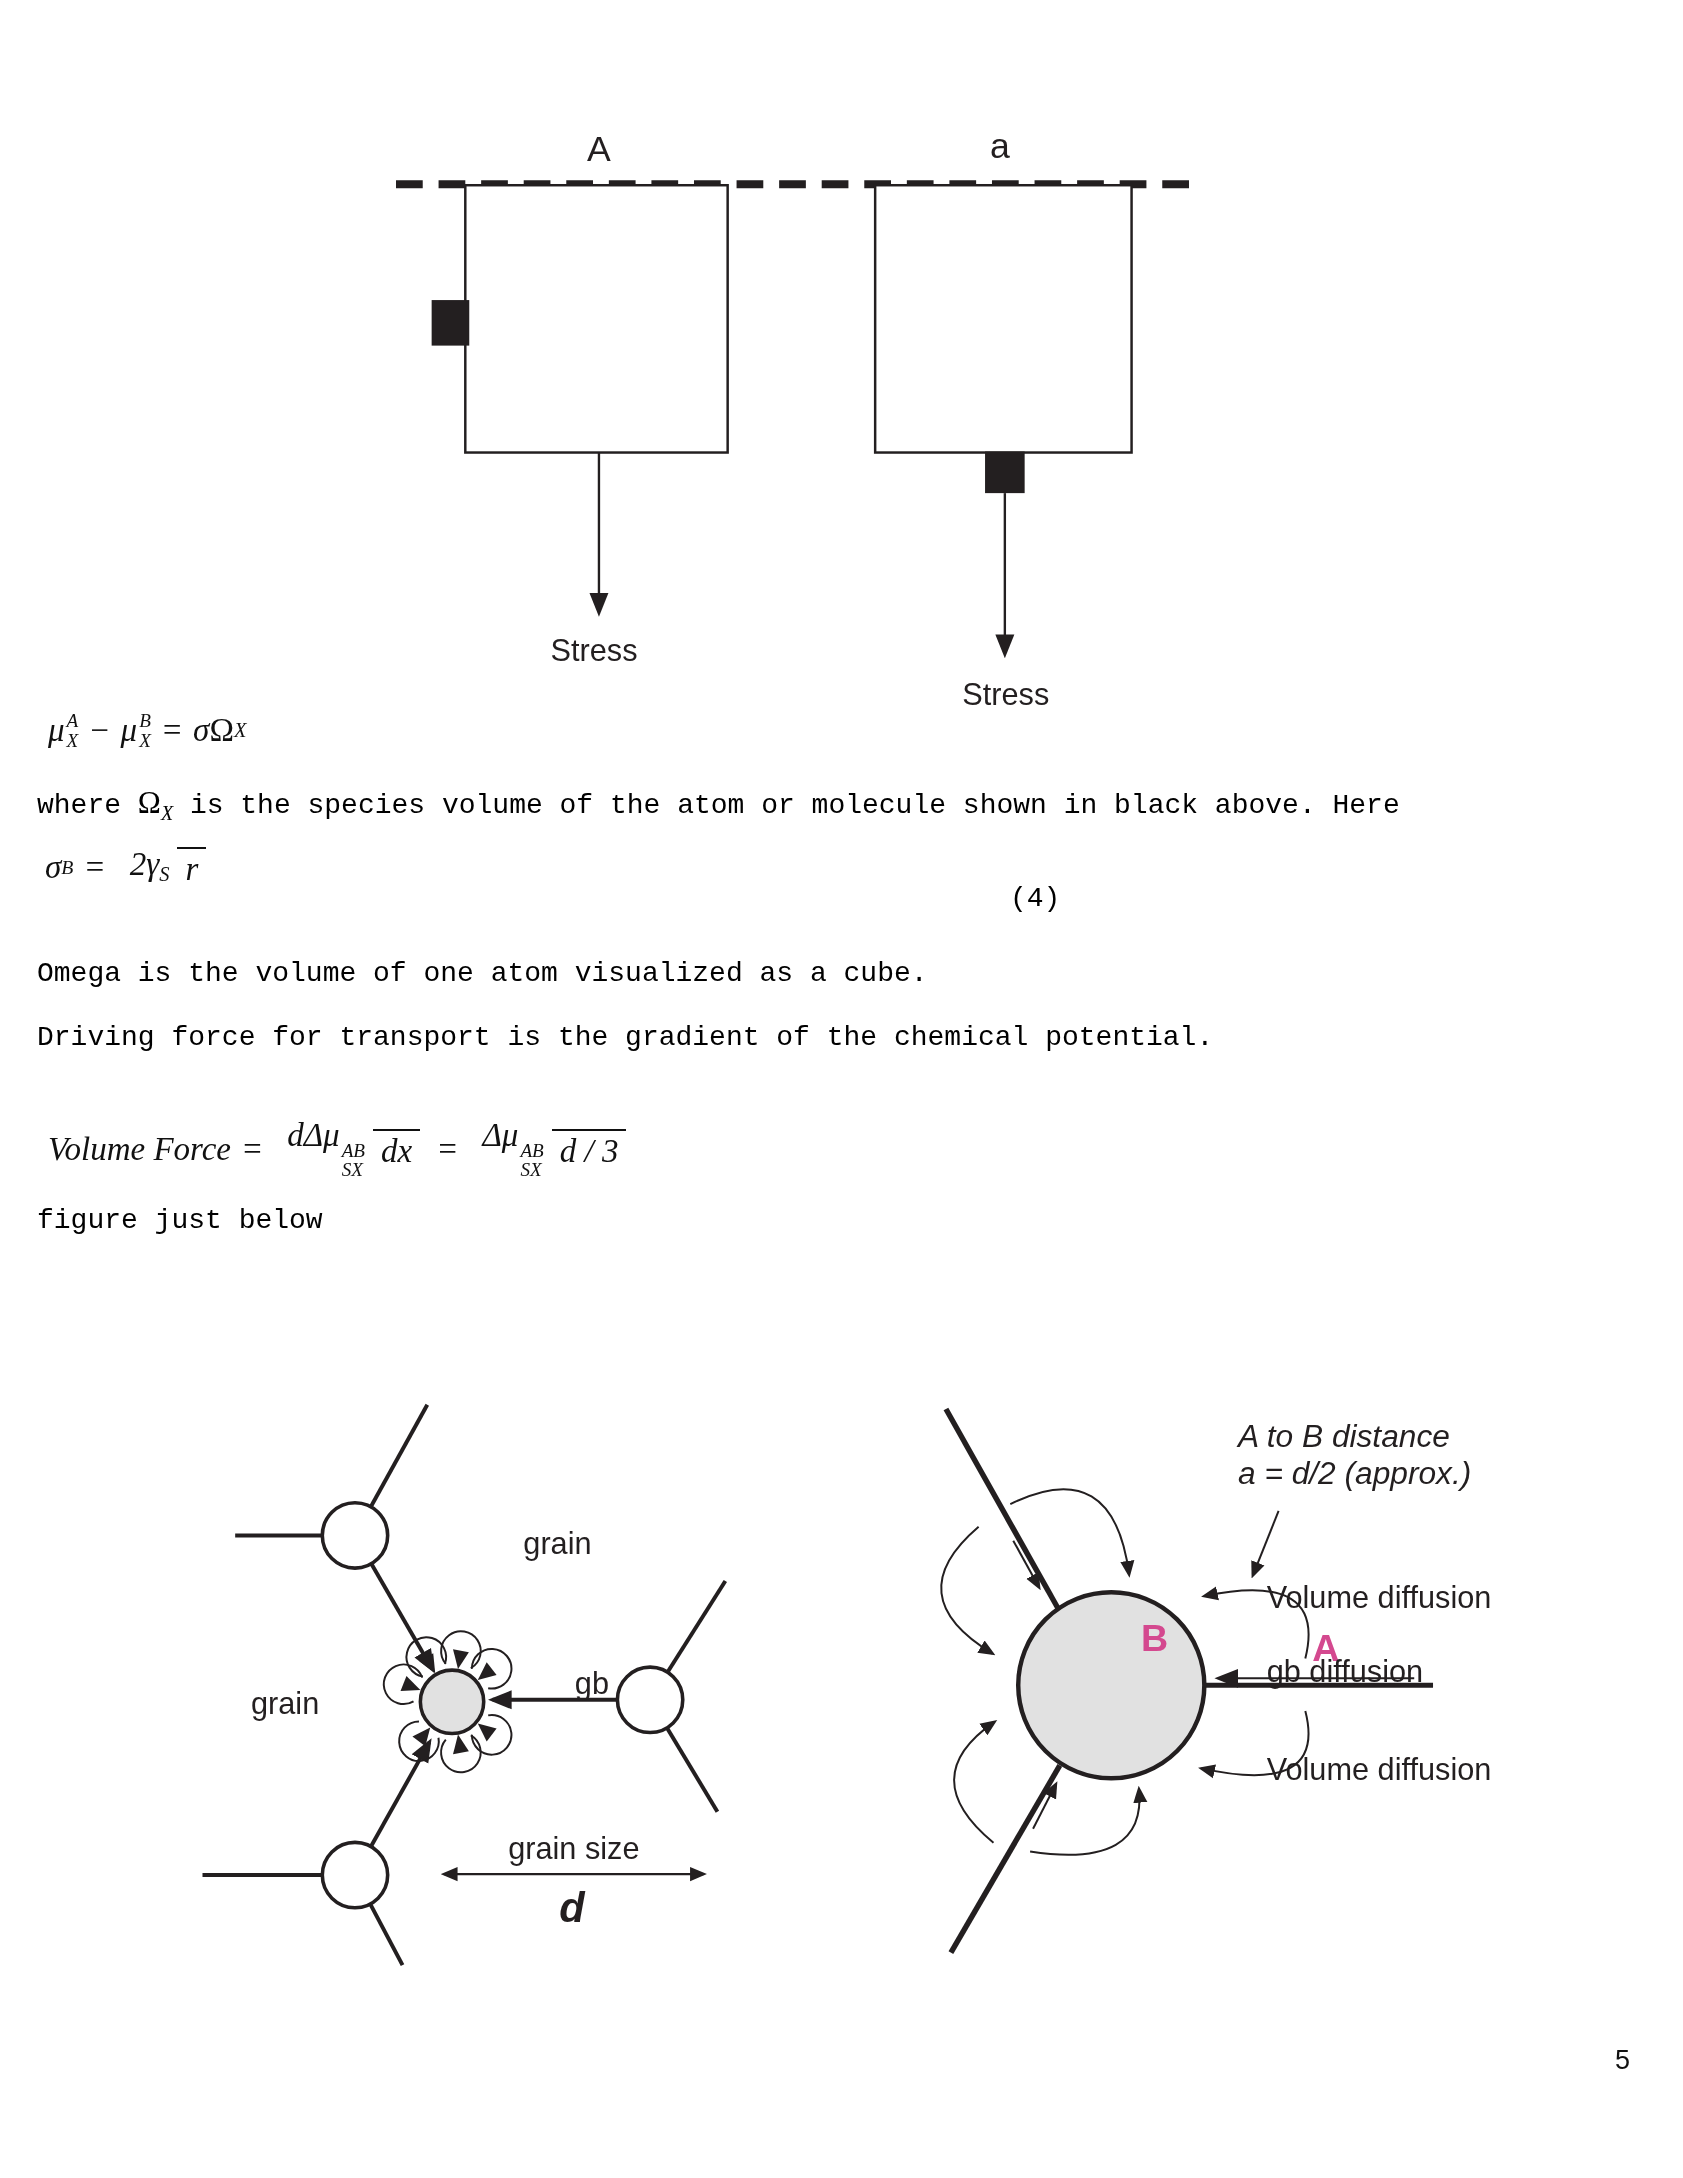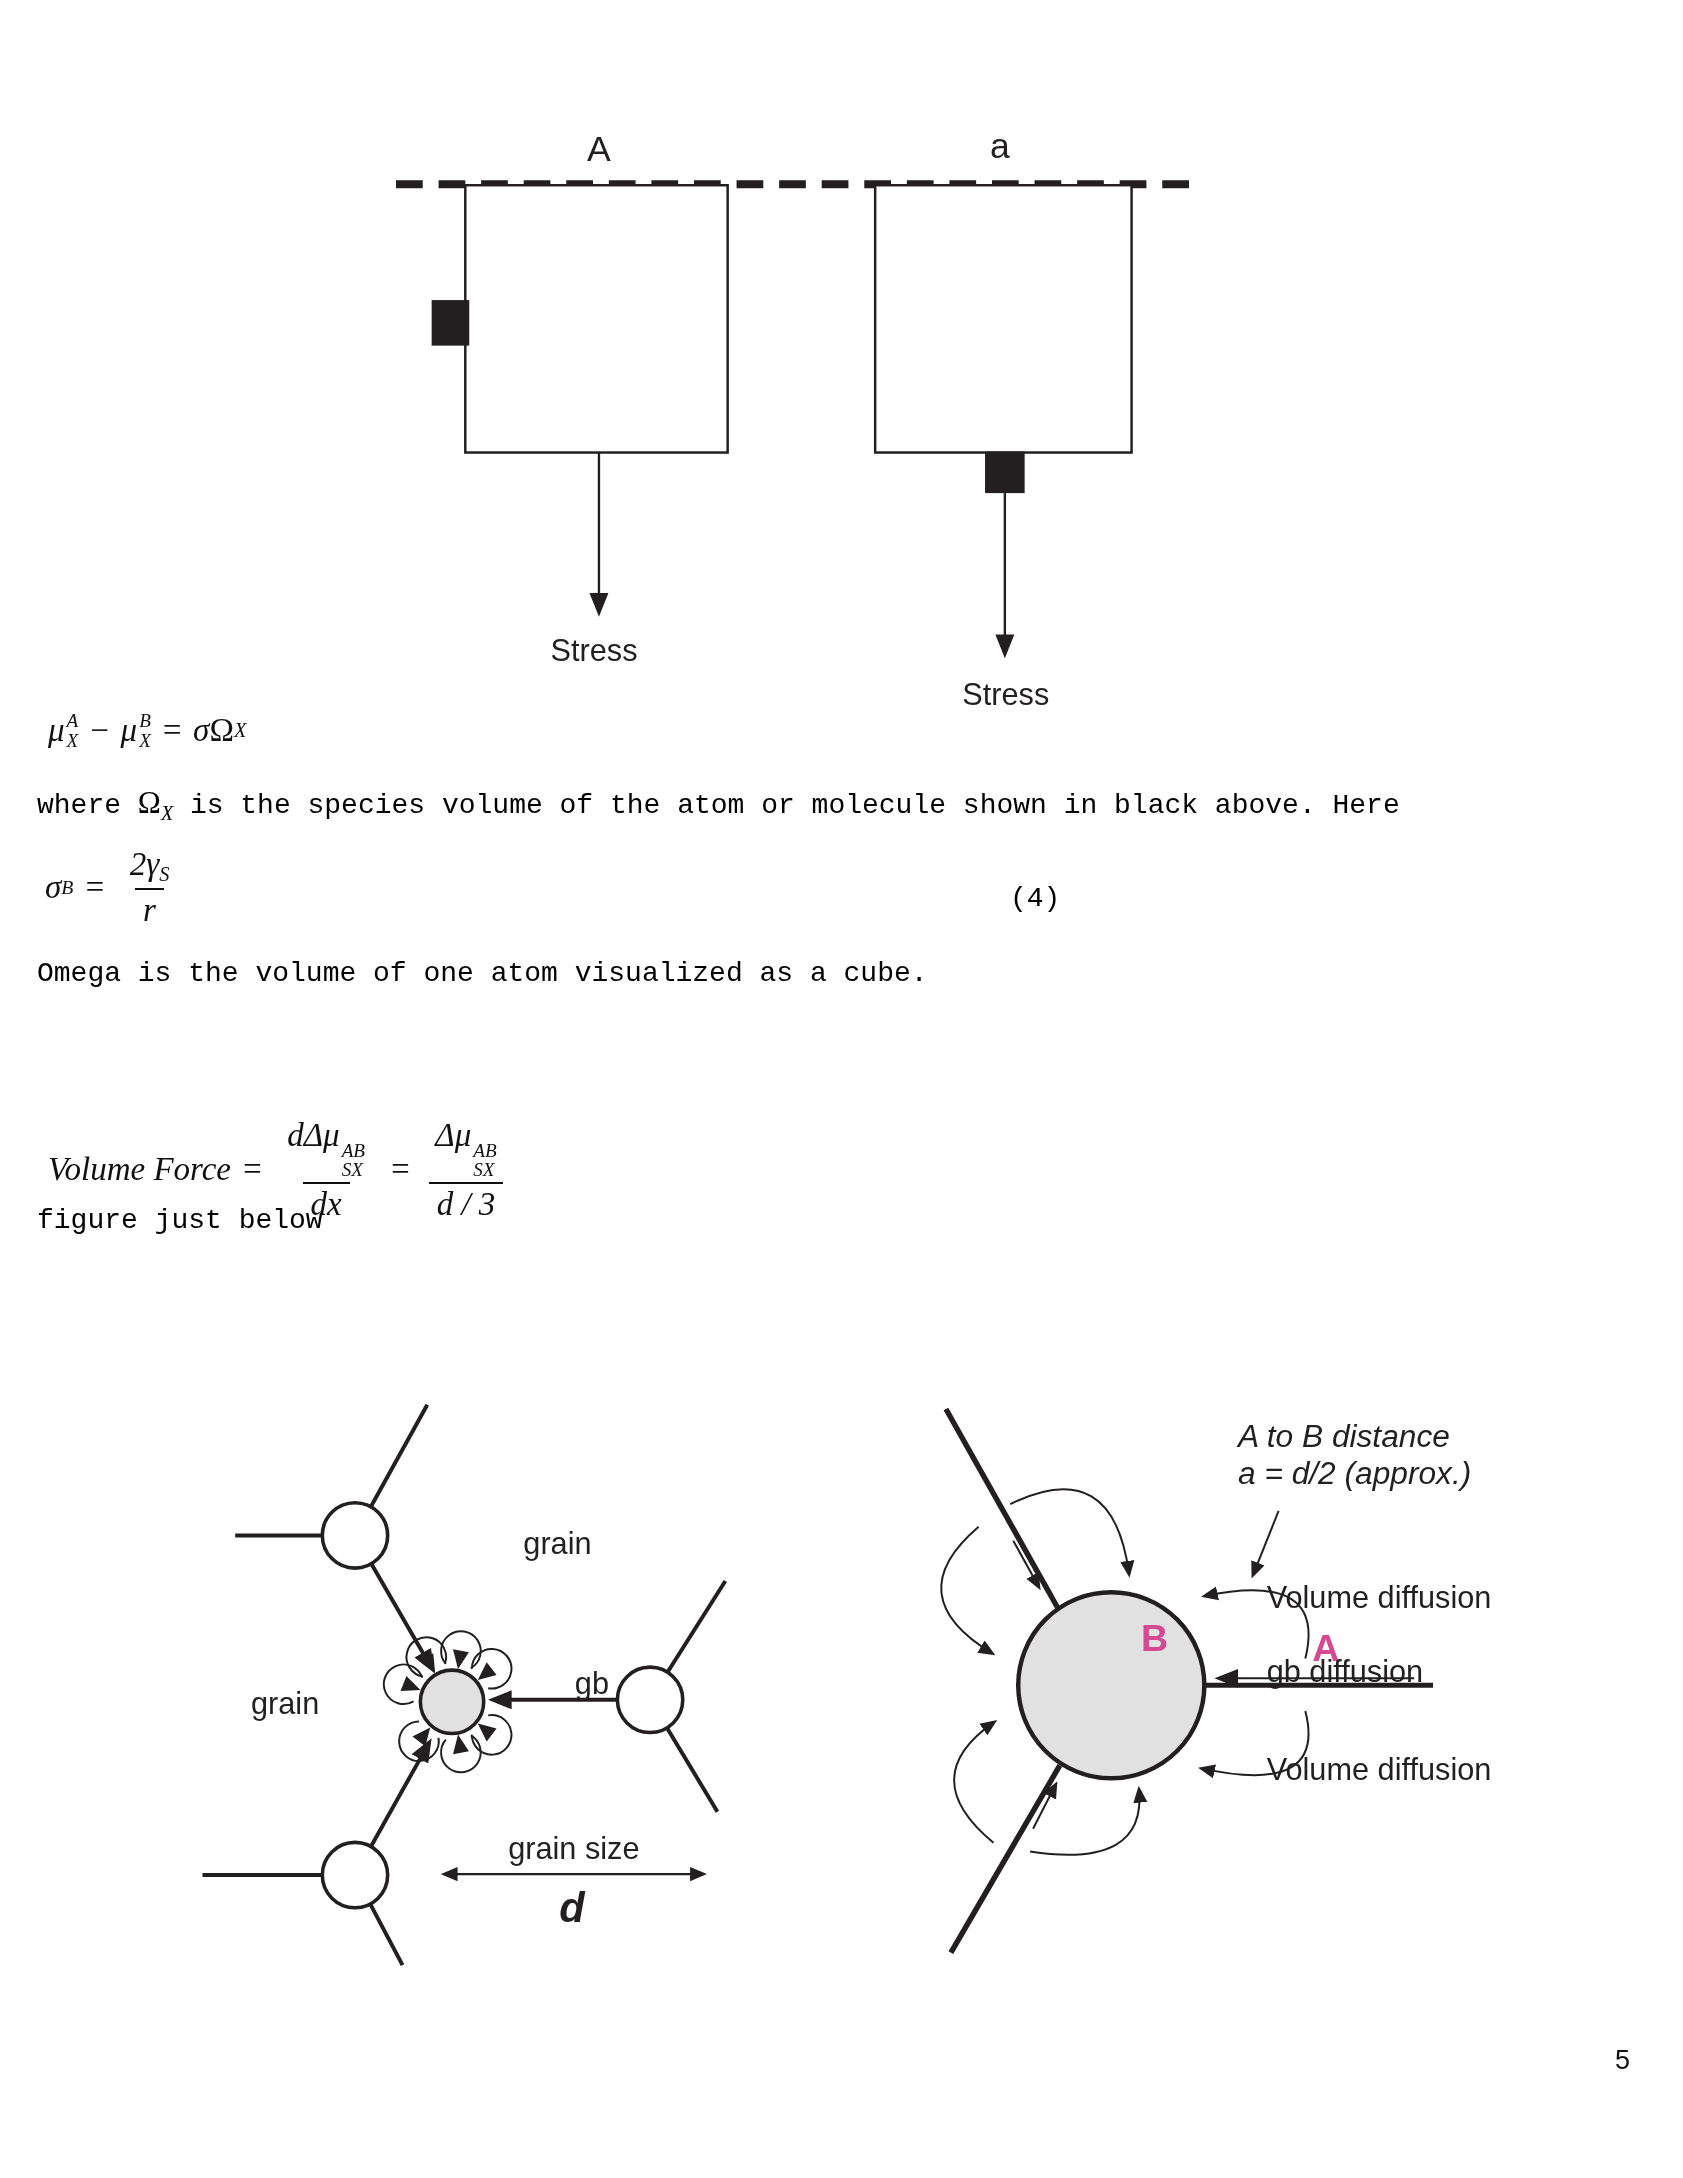--- a/index.html
+++ b/index.html
@@ -4,21 +4,21 @@
 <style>
   html,body{margin:0;padding:0;background:#fff;}
   .page{position:relative;width:1683px;height:2178px;background:#ffffff;overflow:hidden;}
   .abs{position:absolute;}
   .mono{font-family:"Liberation Mono","DejaVu Sans Mono",monospace;font-size:28px;line-height:36px;color:#000000;white-space:pre;}
   .omega-inline{font-family:"Liberation Serif","DejaVu Serif",serif;font-style:normal;font-size:31px;}
   .omega-inline sub{font-size:20px;font-style:italic;}
   .d-inline{font-family:"Liberation Serif","DejaVu Serif",serif;font-style:italic;font-size:30px;}
   .eqline{display:flex;align-items:center;font-family:"Liberation Serif","DejaVu Serif",serif;font-style:italic;font-size:33px;color:#111;}
   .eqgap{margin:0 10px;}
-  .frac{display:inline-flex;flex-direction:column;align-items:center;margin:0 6px;}
+  .frac{display:inline-flex;flex-direction:row;align-items:center;margin:0 6px;}
   .frac .num{display:block;padding:0 8px 2px;}
   .frac .den{display:block;border-top:2.2px solid #111;padding:2px 8px 0;}
   .ss{display:inline-flex;flex-direction:column;align-items:flex-start;font-size:0.58em;line-height:1.02;vertical-align:-0.55em;margin-left:2px;font-style:italic;}
   sup.sp{font-size:0.6em;vertical-align:0.55em;font-style:italic;}
   sub.sb{font-size:0.62em;vertical-align:-0.3em;font-style:italic;}
   .up{font-style:normal;}
   .svgtxt{font-family:"Liberation Sans","DejaVu Sans",sans-serif;fill:#231f20;}
   .it{font-style:italic;}
   .pink{fill:#d4498f;font-weight:bold;}
   .pagenum{font-family:"Liberation Sans","DejaVu Sans",sans-serif;font-size:27px;color:#111;}
@@ -89,20 +89,21 @@
       <sup class="sp">B</sup>
     <span class="eqgap">=</span>
     <span class="frac">
       <span class="num"><span>2γ</span><sub class="sb">S</sub></span>
       <span class="den">r</span>
     </span>
   </div>
   <div class="abs mono" style="left:1010px;top:881px">(4)</div>
 
   <div class="abs mono" style="left:37px;top:956px">Omega is the volume of one atom visualized as a cube.</div>
+  <div class="abs mono" style="left:37px;top:1020px">Driving force for transport is the gradient of the chemical potential.</div>
 
   <div class="abs eqline" style="left:48px;top:1117px">
     <span>Volume Force</span>
     <span class="eqgap">=</span>
     <span class="frac">
       <span class="num"><span>dΔμ</span><span class="ss">
             <span>AB</span>
             <span>SX</span>
           </span></span>
       <span class="den">dx</span>

